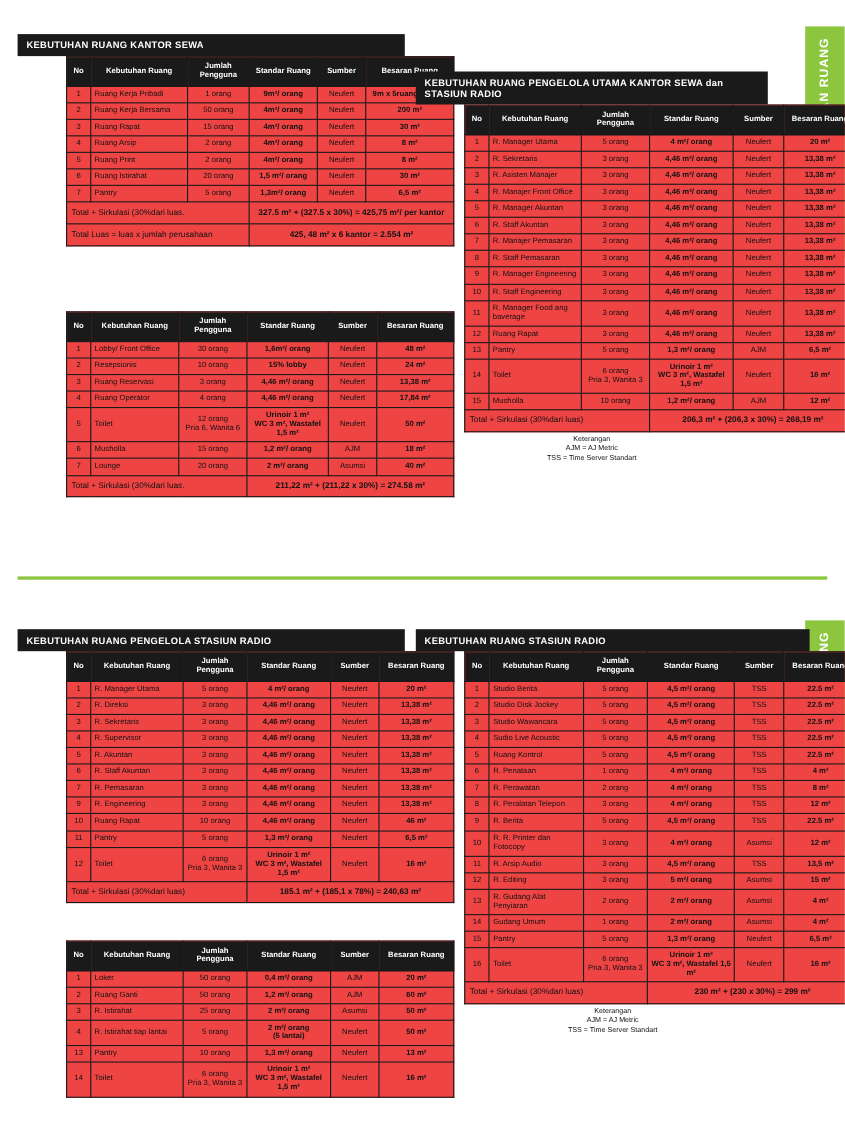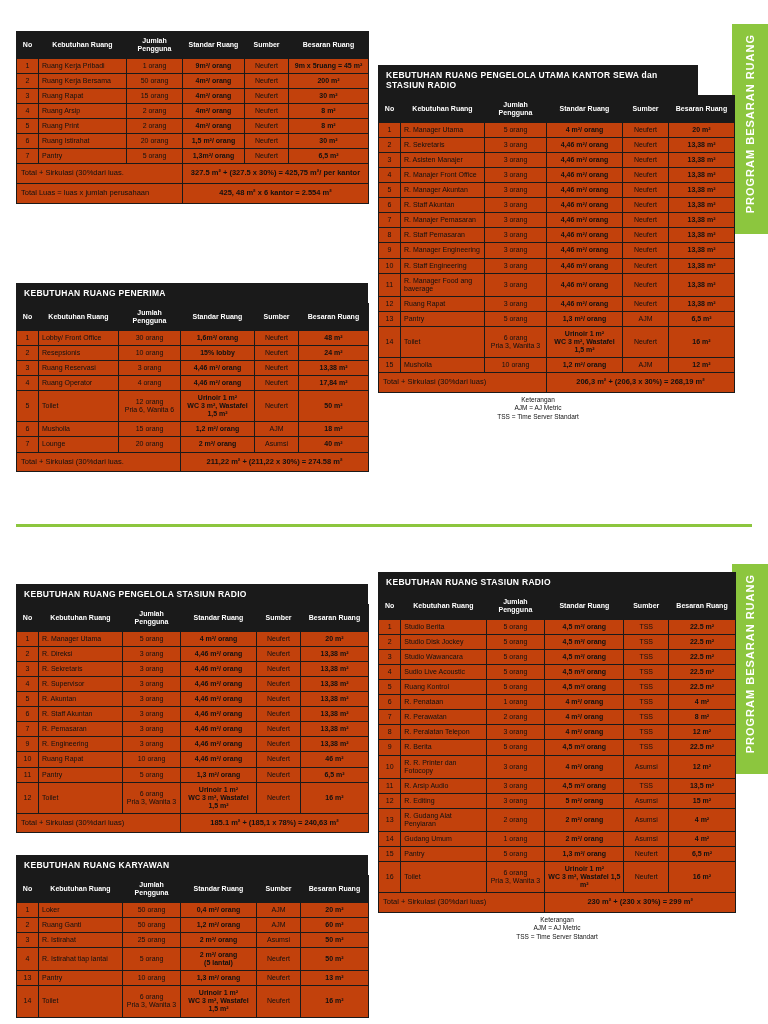--- a/index.html
+++ b/index.html
@@ -51,22 +51,23 @@
     background: #1a1a1a;
     color: #ffffff;
     font-size: 8.5px;
     font-weight: bold;
     letter-spacing: .3px;
     padding: 5px 8px;
   }
   table {
     border-collapse: collapse;
     width: 100%;
-    background: #c2410c;
+    background: #ef4444;
     table-layout: fixed;
+    margin-left: 44px;
   }
   table th, table td {
     border: 1px solid #1a1a1a;
     font-size: 7px;
     padding: 3px 3px;
     vertical-align: middle;
     color: #111;
     line-height: 1.15;
   }
   thead th {
@@ -103,20 +104,21 @@
   <div class="side-tab t1">
     <span>PROGRAM BESARAN RUANG</span>
   </div>
   <div class="side-tab t2">
     <span>PROGRAM BESARAN RUANG</span>
   </div>
 
   <div class="hr-green h1"></div>
 
   <div class="block" style="left:16px; top:31px; width:352px;">
+    <div class="title-bar">KEBUTUHAN RUANG KANTOR SEWA</div>
     <table>
       <colgroup>
           <col style="width:22px">
           <col style="width:88px">
           <col style="width:56px">
           <col style="width:62px">
           <col style="width:44px">
           <col style="width:80px">
         </colgroup>
       <thead>
@@ -194,21 +196,20 @@
           </tr>
           <tr class="total-row">
             <td colspan="3" class="lbl">Total Luas = luas x jumlah perusahaan</td>
             <td colspan="3" class="c">425, 48 m² x 6 kantor = 2.554 m²</td>
           </tr>
         </tfoot>
     </table>
   </div>
 
   <div class="block" style="left:16px; top:283px; width:352px;">
-    <div class="title-bar">KEBUTUHAN RUANG PENERIMA</div>
     <table>
       <colgroup>
           <col style="width:22px">
           <col style="width:80px">
           <col style="width:62px">
           <col style="width:74px">
           <col style="width:44px">
           <col style="width:70px">
         </colgroup>
       <thead>
@@ -438,21 +439,21 @@
           </tr>
         </tfoot>
     </table>
     <div class="keterangan">
       <div>Keterangan</div>
       <div>AJM = AJ Metric</div>
       <div>TSS = Time Server Standart</div>
     </div>
   </div>
 
-  <div class="block" style="left:16px; top:584px; width:352px;">
+  <div class="block" style="left:16px; top:572px; width:352px;">
     <div class="title-bar">KEBUTUHAN RUANG PENGELOLA STASIUN RADIO</div>
     <table>
       <colgroup>
           <col style="width:22px">
           <col style="width:84px">
           <col style="width:58px">
           <col style="width:76px">
           <col style="width:44px">
           <col style="width:68px">
         </colgroup>
@@ -559,21 +560,20 @@
       <tfoot>
           <tr class="total-row">
             <td colspan="3" class="lbl">Total + Sirkulasi (30%dari luas)</td>
             <td colspan="3" class="c">185.1 m² + (185,1 x 78%) = 240,63 m²</td>
           </tr>
         </tfoot>
     </table>
   </div>
 
   <div class="block" style="left:16px; top:855px; width:352px;">
-    <div class="title-bar">KEBUTUHAN RUANG KARYAWAN</div>
     <table>
       <colgroup>
           <col style="width:22px">
           <col style="width:84px">
           <col style="width:58px">
           <col style="width:76px">
           <col style="width:44px">
           <col style="width:68px">
         </colgroup>
       <thead>

